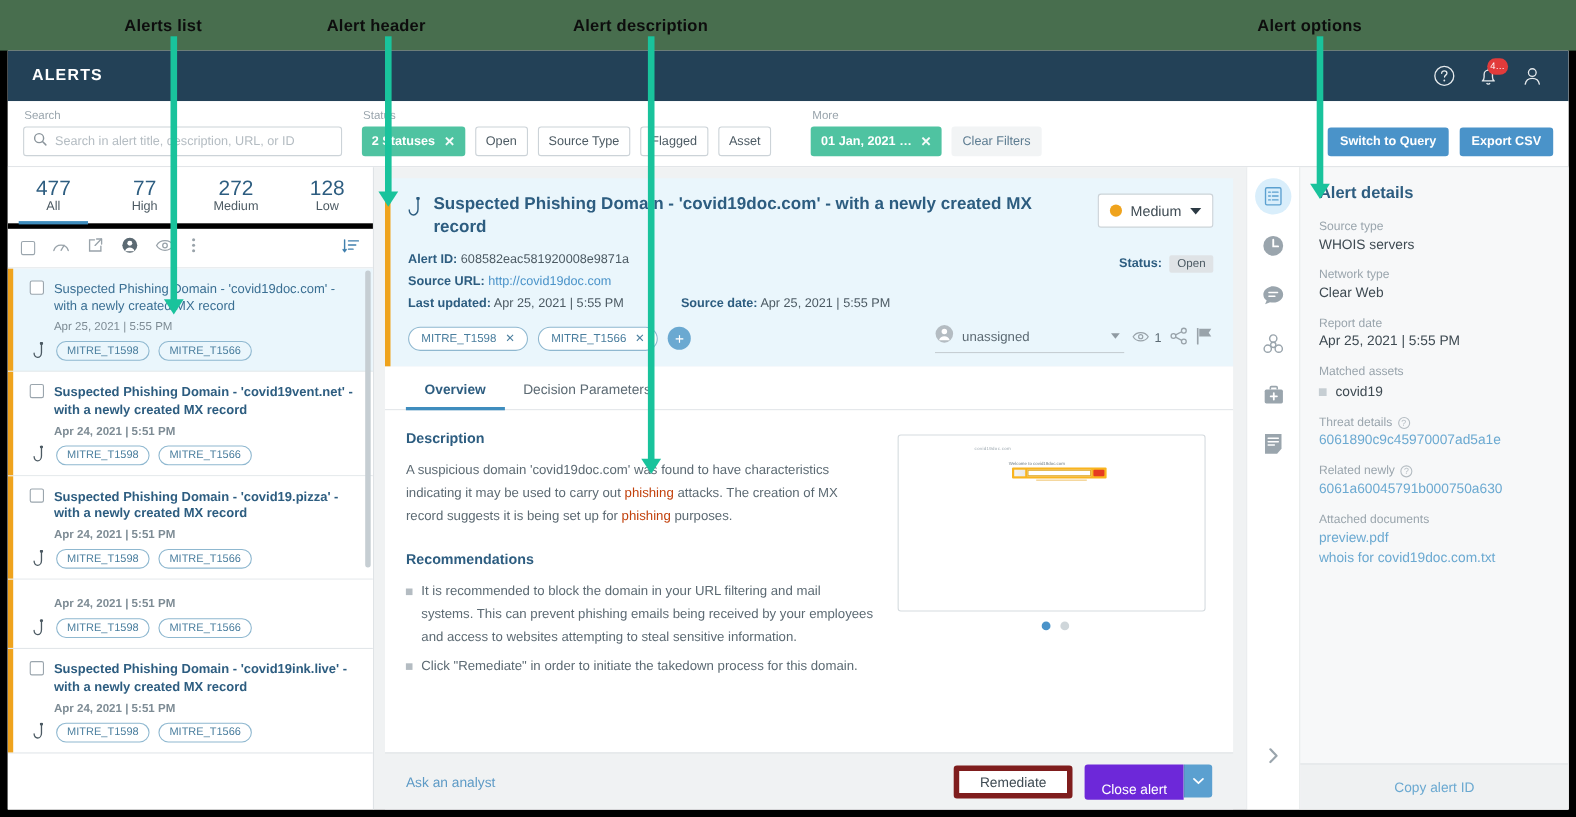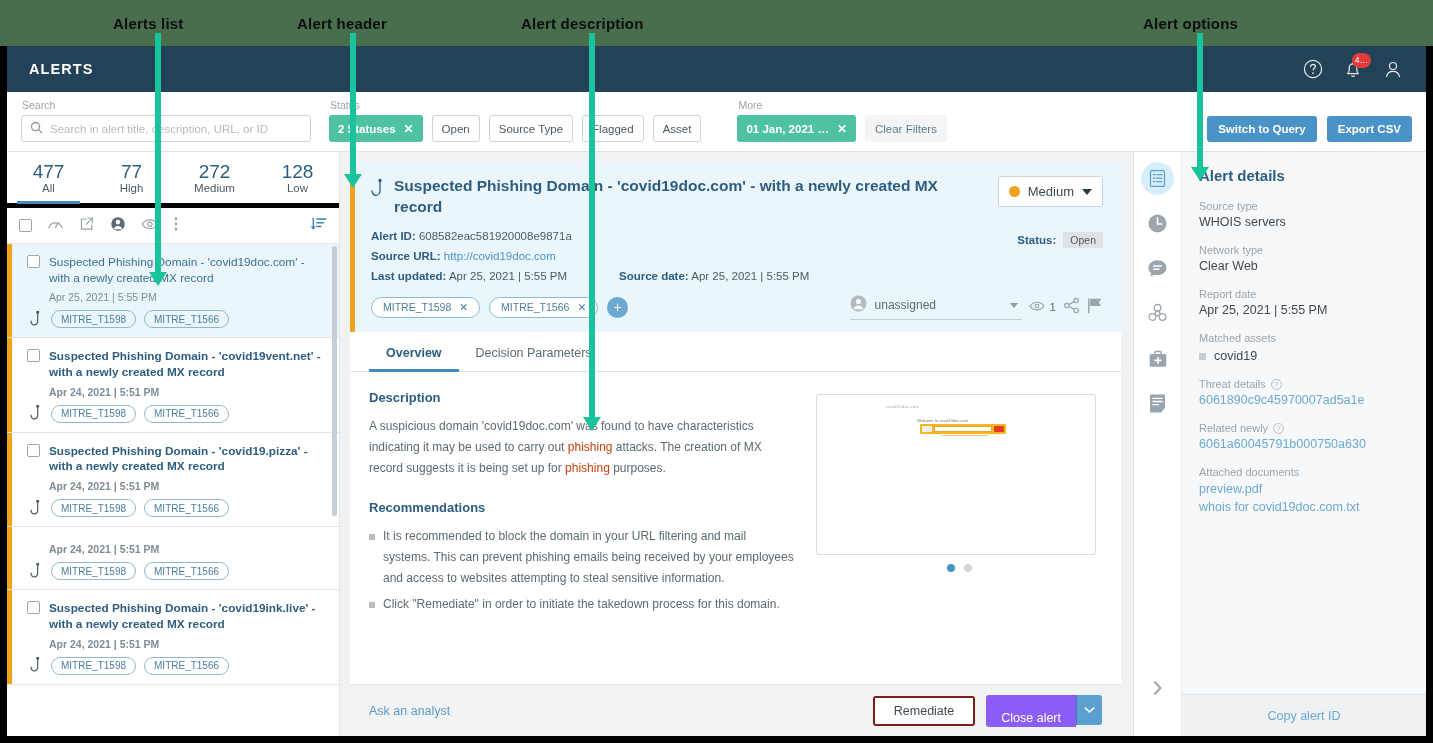--- a/index.html
+++ b/index.html
@@ -383,28 +383,28 @@
     height: 52px;
     background: #f0f2f3;
     border-top: 1px solid #dfe3e6;
     margin: 0 12px 0 10px;
     display: flex; align-items: center;
     padding: 0 19px;
   }
   .ask-link { font-size: 12.5px; color: #5e9bc6; cursor: pointer; }
   .foot-btns { margin-left: auto; display: flex; align-items: center; gap: 11px; }
   .btn-out {
-    height: 30px; background: #fff; border: 2px solid #7f1d1d;
+    height: 30px; background: #fff; border: 5px solid #7f1d1d;
     border-radius: 3px; font-size: 12.5px; color: #3e4a52;
     padding: 0 19px; cursor: pointer;
     font-family: "Liberation Sans", sans-serif;
   }
   .split-btn { display: flex; }
   .split-main {
-    height: 30px; background: #8b5cf6; color: #fff; border: none;
+    height: 30px; background: #6d28d9; color: #fff; border: none;
     border-radius: 3px 0 0 3px; font-size: 12.5px;
     padding: 16px 15px; cursor: pointer;
     font-family: "Liberation Sans", sans-serif;
   }
   .split-caret {
     height: 30px; width: 26px; background: #5ba0d0;
     border: none; border-left: 1px solid #3f7fad;
     border-radius: 0 3px 3px 0; cursor: pointer;
     display: flex; align-items: center; justify-content: center;
   }

